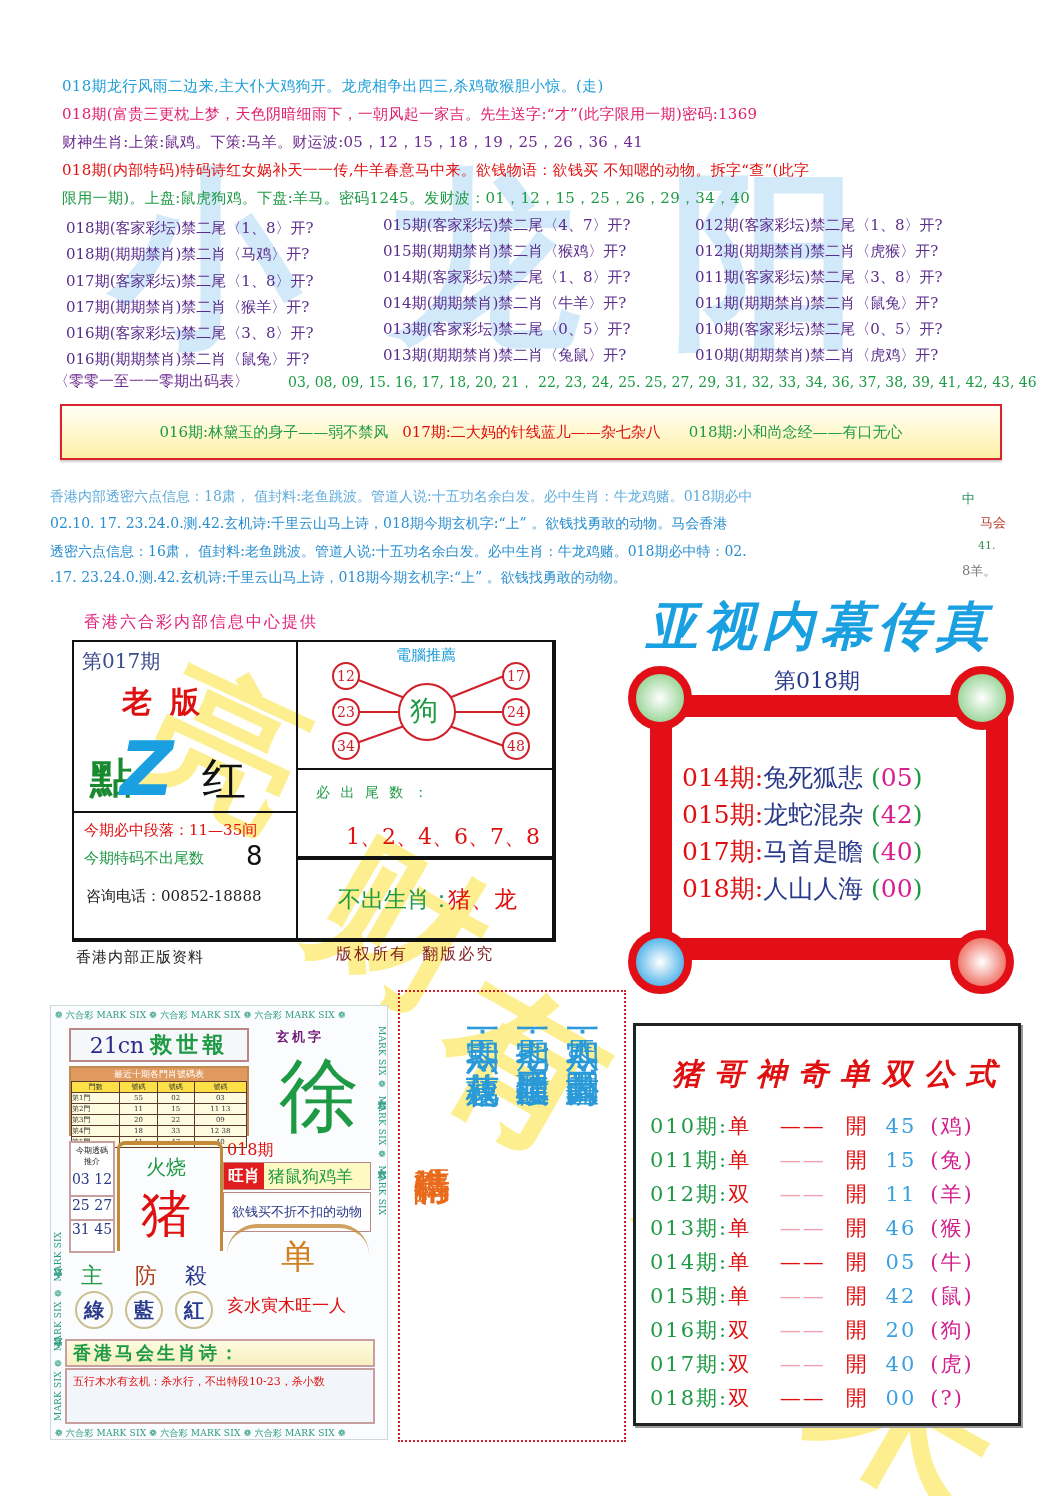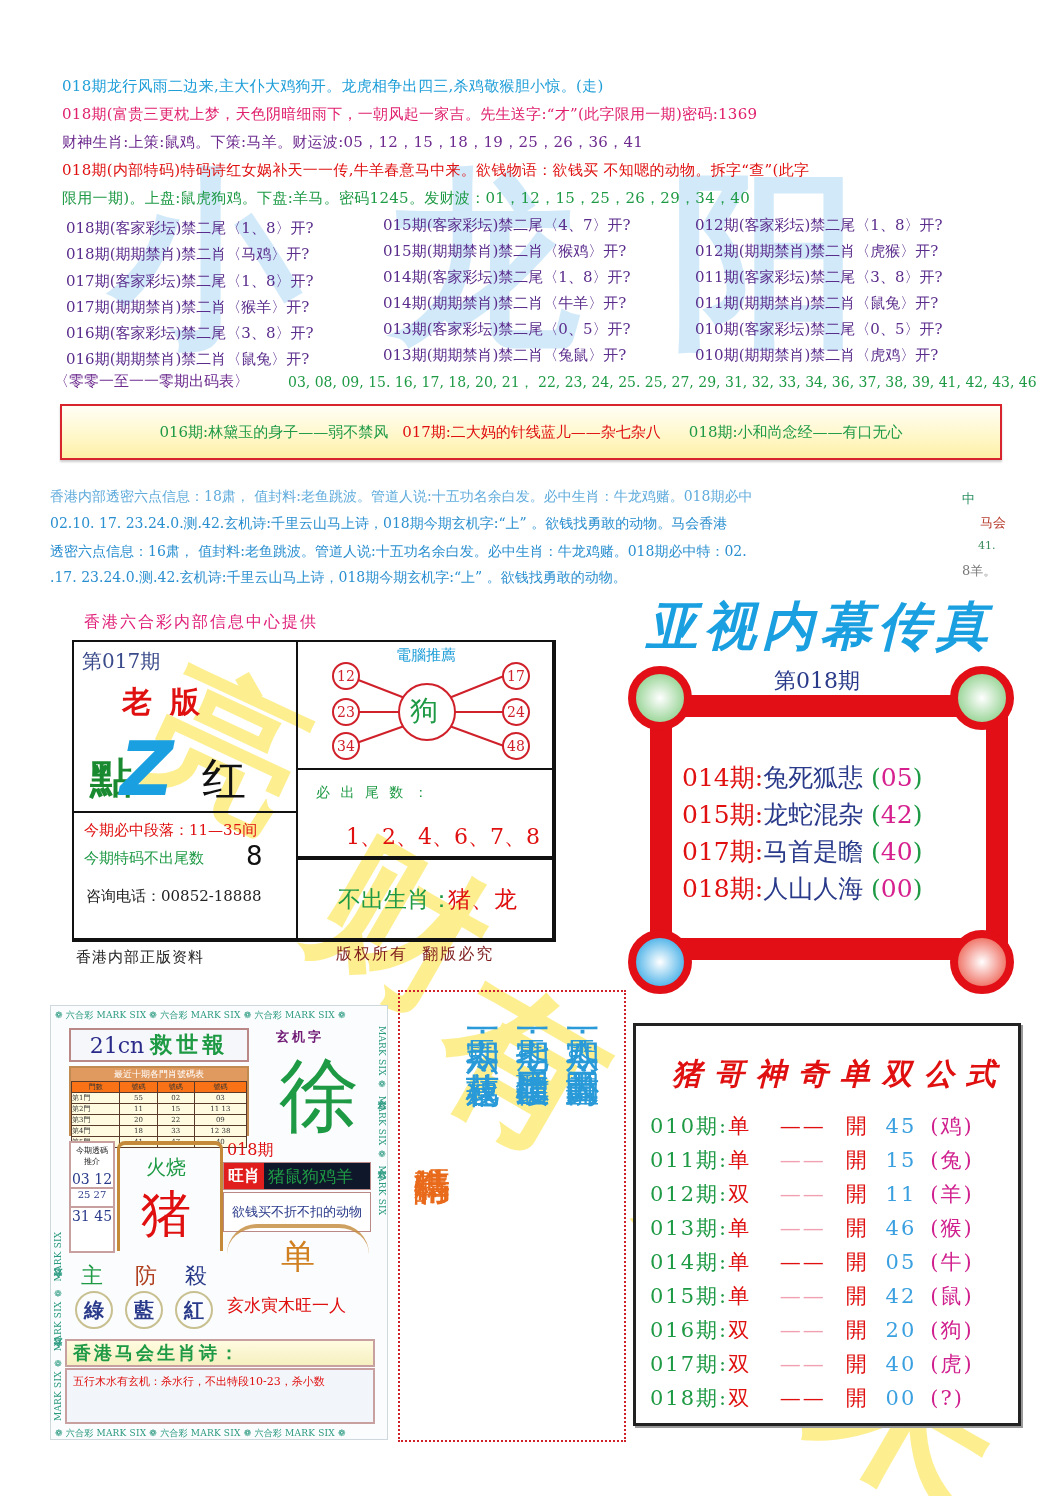--- a/index.html
+++ b/index.html
@@ -156,21 +156,21 @@
 <div class="poster">
   <div class="mk" style="left:4px;top:3px">❁ 六合彩 MARK SIX ❁ 六合彩 MARK SIX ❁ 六合彩 MARK SIX ❁</div>
   <div class="mk" style="left:4px;top:421px">❁ 六合彩 MARK SIX ❁ 六合彩 MARK SIX ❁ 六合彩 MARK SIX ❁</div>
   <div class="mk" style="left:1px;top:20px;writing-mode:vertical-rl;transform:rotate(180deg);height:395px;overflow:hidden">MARK SIX ❁ 六合彩 MARK SIX ❁ 六合彩 MARK SIX</div>
   <div class="mk" style="left:324px;top:20px;writing-mode:vertical-rl;height:395px;overflow:hidden">MARK SIX ❁ 六合彩 MARK SIX ❁ 六合彩 MARK SIX</div>
 
   <div class="abs" style="left:18px;top:22px;width:180px;height:34px;border:2px solid #b88;background:#f5f7fa;display:flex;align-items:center;justify-content:center;gap:6px">
     <span style="font-size:22px;color:#2a2a8a">21cn</span>
     <span style="font-size:22px;color:#1e9a45;font-weight:bold;letter-spacing:4px;font-family:'DejaVu Sans',sans-serif">救世報</span>
   </div>
-  <div class="abs" style="left:18px;top:60px;width:180px;height:70px;background:#f97316;border:2px solid #c08a50">
+  <div class="abs" style="left:18px;top:60px;width:180px;height:70px;background:#fde047;border:2px solid #c08a50">
     <div style="background:#e09a60;color:#fff;font-size:9px;text-align:center;height:13px;line-height:13px">最近十期各門肖號碼表</div>
     <table style="width:100%;border-collapse:collapse;font-size:7px;color:#333">
       <tbody>
           <tr>
             <td style="border:1px solid #5a3a2a;text-align:center">門數</td>
             <td style="border:1px solid #5a3a2a;text-align:center">號碼</td>
             <td style="border:1px solid #5a3a2a;text-align:center">號碼</td>
             <td style="border:1px solid #5a3a2a;text-align:center">號碼</td>
           </tr>
       <tr style="background:#fffbe0">
@@ -205,37 +205,37 @@
           </tr>
     </tbody>
       </table>
   </div>
   <div class="abs" style="left:225px;top:22px;font-size:13px;color:#701a75;font-weight:bold;letter-spacing:3px;font-family:'DejaVu Sans',sans-serif">玄机字</div>
   <div class="abs c-green" style="left:228px;top:40px;font-size:80px;font-family:'DejaVu Sans',sans-serif;line-height:100px">徐</div>
 
   <div class="abs" style="left:18px;top:135px;width:46px;height:112px;border:2px solid #c9a0a0;background:#fff">
     <div style="font-size:8px;text-align:center;color:#222;padding:2px">今期透碼推介</div>
     <div style="font-size:14px;color:#2a3a8a;text-align:center;margin-top:2px">03  12</div>
-    <div style="font-size:10px;color:#2a3a8a;text-align:center;border-top:2px solid #c9a0a0">25  27</div>
+    <div style="font-size:14px;color:#2a3a8a;text-align:center;margin-top:8px;border-top:2px solid #c9a0a0">25  27</div>
     <div style="font-size:14px;color:#2a3a8a;text-align:center;margin-top:6px;border-top:2px solid #c9a0a0">31  45</div>
   </div>
   <div class="abs" style="left:66px;top:135px;width:106px;height:110px;border-top:4px solid #c48a3a;border-left:3px solid #c48a3a;border-right:3px solid #c48a3a;border-radius:8px 8px 0 0"></div>
   <div class="abs c-green" style="left:95px;top:148px;font-size:20px;font-family:'DejaVu Sans',sans-serif">火烧</div>
   <div class="abs c-red" style="left:90px;top:175px;font-size:50px;font-family:'DejaVu Sans',sans-serif">猪</div>
   <div class="abs" style="left:30px;top:255px;font-size:22px;color:#1e9a45;font-family:'DejaVu Sans',sans-serif">主</div>
   <div class="abs" style="left:84px;top:255px;font-size:22px;color:#b04020;font-family:'DejaVu Sans',sans-serif">防</div>
   <div class="abs" style="left:134px;top:255px;font-size:22px;color:#2a3a8a;font-family:'DejaVu Sans',sans-serif">殺</div>
   <div class="abs" style="left:24px;top:285px;width:38px;height:38px;border:2px solid #c8c090;border-radius:50%;display:flex;align-items:center;justify-content:center;font-size:20px;color:#2a3a8a;font-weight:bold">綠</div>
   <div class="abs" style="left:74px;top:285px;width:38px;height:38px;border:2px solid #c8c090;border-radius:50%;display:flex;align-items:center;justify-content:center;font-size:20px;color:#2a3a8a;font-weight:bold">藍</div>
   <div class="abs" style="left:124px;top:285px;width:38px;height:38px;border:2px solid #c8c090;border-radius:50%;display:flex;align-items:center;justify-content:center;font-size:20px;color:#2a3a8a;font-weight:bold">紅</div>
 
   <div class="abs c-red" style="left:176px;top:134px;font-size:16px">018期</div>
   <div class="abs" style="left:172px;top:156px;width:148px;height:28px;display:flex;border:1px solid #b88">
     <div style="background:#e01e1e;color:#fff;font-size:16px;width:40px;display:flex;align-items:center;justify-content:center;font-weight:bold">旺肖</div>
-    <div style="background:#0f172a;color:#1e9a45;font-size:17px;flex:1;display:flex;align-items:center;padding-left:4px;font-family:'DejaVu Sans',sans-serif">猪鼠狗鸡羊</div>
+    <div style="background:#fef9c3;color:#1e9a45;font-size:17px;flex:1;display:flex;align-items:center;padding-left:4px;font-family:'DejaVu Sans',sans-serif">猪鼠狗鸡羊</div>
   </div>
   <div class="abs" style="left:172px;top:186px;width:148px;height:40px;border:1px solid #b88;background:#fff;font-size:13px;color:#2a3a8a;display:flex;align-items:center;justify-content:center">欲钱买不折不扣的动物</div>
   <div class="abs" style="left:176px;top:218px;width:142px;height:50px;border-top:4px solid #c48a3a;border-radius:30px 30px 0 0;opacity:.8"></div>
   <div class="abs" style="left:230px;top:228px;font-size:34px;color:#d08020;font-family:'DejaVu Sans',sans-serif">单</div>
   <div class="abs c-red" style="left:176px;top:288px;font-size:17px;white-space:nowrap">亥水寅木旺一人</div>
 
   <div class="abs" style="left:14px;top:333px;width:310px;height:28px;background:linear-gradient(#fffbe0,#f6f0c0);border:2px solid #c9a0a0;font-size:18px;color:#1e9a45;font-weight:bold;letter-spacing:3px;padding-left:6px;line-height:24px;font-family:'DejaVu Sans',sans-serif">香港马会生肖诗：</div>
   <div class="abs" style="left:14px;top:362px;width:310px;height:56px;border:2px solid #c9a0a0;background:#f2f6fa">
     <div class="c-red" style="font-size:11px;padding:4px 6px 0;white-space:nowrap">五行木水有玄机：杀水行，不出特段10-23，杀小数</div>
   </div>

